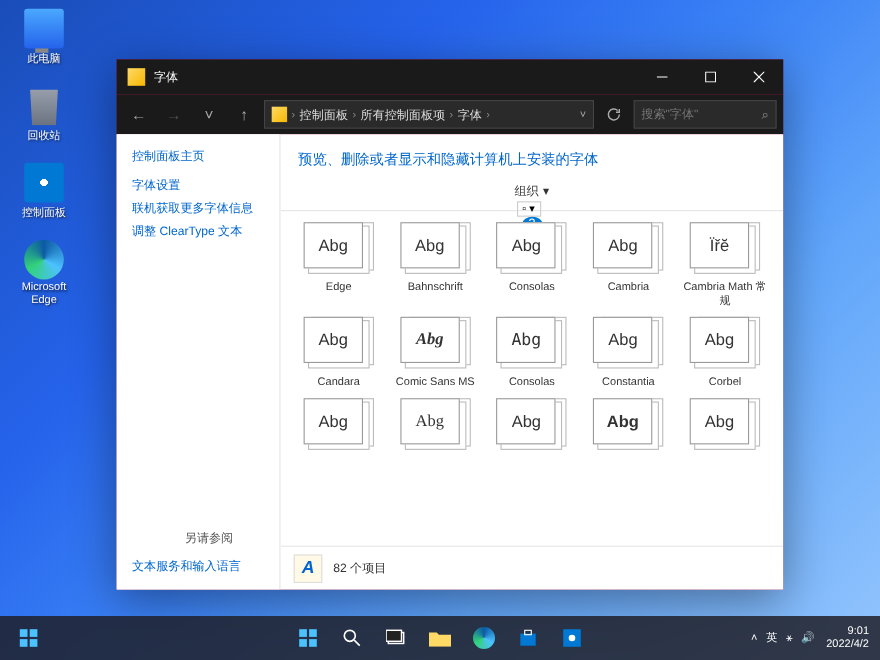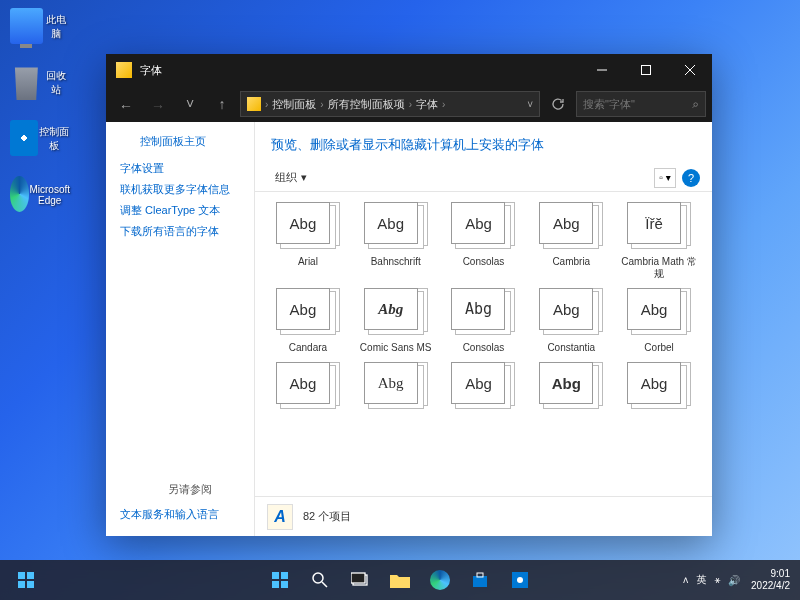--- a/index.html
+++ b/index.html
@@ -1,20 +1,20 @@
 <!DOCTYPE html>
 <html><head>
 <meta charset="utf-8">
 <style>
 * { margin: 0; padding: 0; box-sizing: border-box; font-family: "Microsoft YaHei", "Segoe UI", sans-serif; }
 body { width: 800px; height: 600px; overflow: hidden; background: linear-gradient(135deg, #1a4db8 0%, #2563eb 30%, #3b82f6 50%, #60a5fa 70%, #93c5fd 100%); position: relative; }
 
 
 .desktop-icons { position: absolute; top: 8px; left: 10px; display: flex; flex-direction: column; gap: 18px; }
-.desktop-icon { display: flex; align-items: center; width: 60px; cursor: pointer; }
+.desktop-icon { display: flex; flex-direction: column; align-items: center; width: 60px; cursor: pointer; }
 .desktop-icon .icon { width: 36px; height: 36px; margin-bottom: 2px; }
 .desktop-icon .label { color: #fff; font-size: 10px; text-align: center; text-shadow: 1px 1px 2px rgba(0,0,0,0.7); }
 
 
 .window { position: absolute; top: 54px; left: 106px; width: 606px; height: 482px; background: #be185d; box-shadow: 0 10px 40px rgba(0,0,0,0.4); display: flex; flex-direction: column; }
 .titlebar { height: 32px; background: #1a1a1a; display: flex; align-items: center; padding-left: 10px; }
 .titlebar-icon { width: 16px; height: 16px; background: linear-gradient(135deg,#ffd966,#f5b800); margin-right: 8px; }
 .titlebar-text { color: #fff; font-size: 11px; flex: 1; }
 .win-controls { display: flex; }
 .win-btn { width: 44px; height: 32px; display: flex; align-items: center; justify-content: center; color: #fff; }
@@ -27,28 +27,28 @@
 .bc-item { color: #ddd; font-size: 11px; }
 .bc-sep { color: #888; font-size: 10px; }
 .bc-dropdown { color: #aaa; font-size: 10px; margin-left: auto; }
 .refresh-btn { width: 28px; height: 26px; display: flex; align-items: center; justify-content: center; color: #aaa; }
 .search-box { width: 130px; height: 26px; background: #2a2a2a; border: 1px solid #444; display: flex; align-items: center; padding: 0 6px; }
 .search-box input { background: transparent; border: none; color: #999; font-size: 11px; width: 100px; outline: none; }
 .search-icon { color: #888; font-size: 12px; margin-left: auto; }
 
 .content { flex: 1; display: flex; background: #fff; overflow: hidden; }
 .sidebar { width: 148px; padding: 12px 14px; background: #fff; display: flex; flex-direction: column; gap: 2px; }
-.sidebar-title { color: #0066cc; font-size: 11px; margin-bottom: 8px; cursor: pointer; margin-left: 20px; }
+.sidebar-title { color: #0066cc; font-size: 11px; margin-bottom: 8px; cursor: pointer; }
 .sidebar-link { color: #0066cc; font-size: 11px; padding: 2px 0; cursor: pointer; }
 .sidebar-spacer { flex: 1; }
 .sidebar-footer-title { color: #555; font-size: 11px; margin-bottom: 6px; margin-left: 48px; }
 
 .main { flex: 1; display: flex; flex-direction: column; border-left: 1px solid #e5e5e5; overflow: hidden; }
 .page-heading { color: #0066cc; font-size: 13px; padding: 14px 16px 10px; }
-.toolbar { height: 28px; display: flex; align-items: center; padding: 0 12px; border-bottom: 1px solid #e5e5e5; }
+.toolbar { height: 28px; display: flex; align-items: center; padding: 0 12px; border-bottom: 1px solid #e5e5e5; flex-direction: column; }
 .toolbar-btn { font-size: 11px; color: #333; padding: 2px 8px; cursor: pointer; display: flex; align-items: center; gap: 4px; }
 .toolbar-spacer { flex: 1; }
 .view-btn { width: 22px; height: 20px; border: 1px solid #ccc; margin-right: 6px; display: flex; align-items: center; justify-content: center; font-size: 10px; }
 .help-btn { width: 18px; height: 18px; border-radius: 50%; background: #0078d4; color: #fff; font-size: 11px; display: flex; align-items: center; justify-content: center; }
 
 .font-grid { flex: 1; overflow-y: auto; padding: 10px 12px; display: grid; grid-template-columns: repeat(5, 1fr); gap: 8px 6px; align-content: start; }
 .font-item { display: flex; flex-direction: column; align-items: center; cursor: pointer; }
 .font-preview { width: 64px; height: 50px; position: relative; margin-bottom: 4px; }
 .font-preview::before, .font-preview::after { content: ""; position: absolute; width: 54px; height: 42px; background: #fff; border: 1px solid #bbb; }
 .font-preview::before { top: 0; left: 8px; }
@@ -151,21 +151,20 @@
       <span class="search-icon">⌕</span>
     </div>
   </div>
 
   <div class="content">
     <div class="sidebar">
       <div class="sidebar-title">控制面板主页</div>
       <div class="sidebar-link">字体设置</div>
       <div class="sidebar-link">联机获取更多字体信息</div>
       <div class="sidebar-link">调整 ClearType 文本</div>
-      <div class="sidebar-link">下载所有语言的字体</div>
       <div class="sidebar-spacer"></div>
       <div class="sidebar-footer-title">另请参阅</div>
       <div class="sidebar-link">文本服务和输入语言</div>
     </div>
 
     <div class="main">
       <div class="page-heading">预览、删除或者显示和隐藏计算机上安装的字体</div>
       <div class="toolbar">
         <div class="toolbar-btn">
           <span>组织</span>
@@ -173,21 +172,21 @@
         </div>
         <div class="toolbar-spacer"></div>
         <div class="view-btn">▫ ▾</div>
         <div class="help-btn">?</div>
       </div>
       <div class="font-grid" id="font-grid">
           <div class="font-item">
     <div class="font-preview">
       <div class="font-sample" style="">Abg</div>
     </div>
-    <div class="font-name">Arial</div>
+    <div class="font-name">Edge</div>
           </div>
           <div class="font-item">
     <div class="font-preview">
       <div class="font-sample" style="">Abg</div>
     </div>
     <div class="font-name">Bahnschrift</div>
           </div>
           <div class="font-item">
     <div class="font-preview">
       <div class="font-sample" style="">Abg</div>

